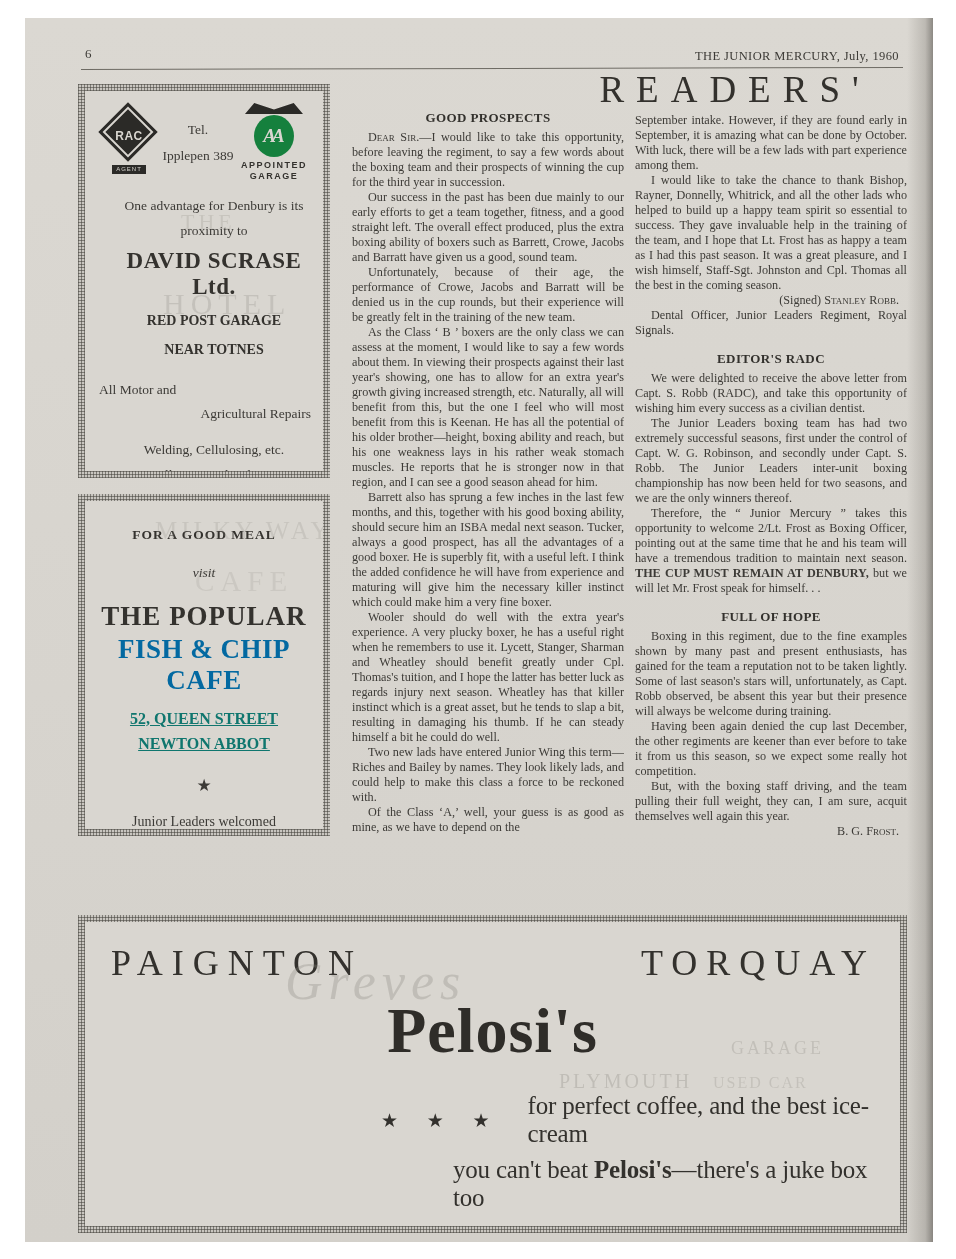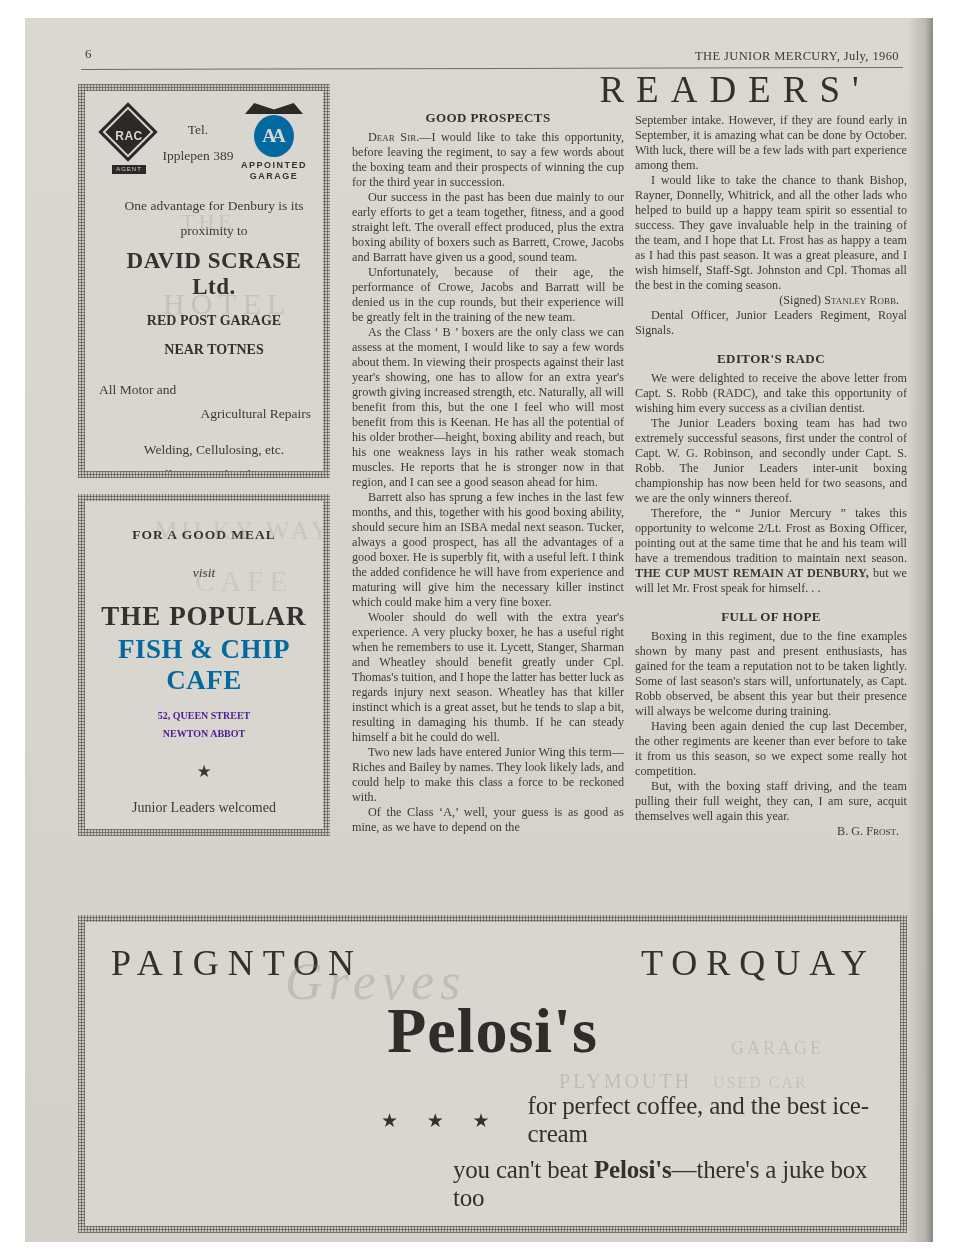--- a/index.html
+++ b/index.html
@@ -57,21 +57,21 @@
     font-family:"Liberation Sans","DejaVu Sans",sans-serif;
   }
   .tel-block { text-align:center; font-size:13.5px; line-height:1.9; padding-top:14px; }
   .aa-badge { width:78px; text-align:center; }
   .aa-wings {
     width:58px; height:11px; margin:0 auto; background:#2b2a27;
     clip-path:polygon(0 100%, 16% 0, 50% 58%, 84% 0, 100% 100%);
   }
   .aa-oval {
     width:40px; height:42px; margin:1px auto 3px; border-radius:50%;
-    background:#0369a1; display:flex; align-items:center; justify-content:center;
+    background:#15803d; display:flex; align-items:center; justify-content:center;font-style:italic;
   }
   .aa-mono {
     color:#d9d6d0; font-weight:bold; font-size:19px; letter-spacing:-4px;
     padding-right:4px; font-family:"Liberation Serif","DejaVu Serif",serif;
   }
   .aa-sub {
     font-size:9px; font-weight:bold; letter-spacing:1.5px; line-height:11px; color:#34322e;
     font-family:"Liberation Sans","DejaVu Sans",sans-serif;
   }
   .g-line { text-align:center; font-size:13.5px;padding-left:20px; }
@@ -82,21 +82,21 @@
   .g-svc-l { margin-top:24px; text-align:left; padding-left:14px; }
   .g-svc-r { margin-top:8px; text-align:right; padding-right:12px; }
   .g-svc-c1 { margin-top:20px; }
   .g-svc-c2 { margin-top:9px; }
   
   .c-line { text-align:center; font-size:13.5px; color:#3c3a36; }
   .c-meal { margin-top:26px; font-weight:bold; letter-spacing:1px; color:#34322e; }
   .c-visit { margin-top:22px; font-style:italic; }
   .c-name1 { margin-top:20px; font-size:27px; font-weight:600; letter-spacing:1px; color:#34322e; }
   .c-name2 { margin-top:2px; font-size:27px; font-weight:600; letter-spacing:0.5px; color:#0369a1; }
-  .c-addr { margin-top:14px; font-size:10px; font-weight:bold; color:#4c1d95; }
+  .c-addr { margin-top:14px; font-size:16px; font-weight:bold; color:#0f766e;text-decoration:underline; }
   .c-addr2 { margin-top:7px; }
   .c-star { margin-top:22px; font-size:17px; }
   .c-welc { margin-top:18px; font-size:14px; }
   .c-serv { margin-top:20px; font-size:15.5px; font-weight:bold; font-variant:small-caps; letter-spacing:0.8px; color:#34322e; }
   
   .col { position:absolute; font-size:12.2px; line-height:15px; text-align:justify; color:#3c3a36; }
   .col-mid { left:327px; top:92px; width:272px; height:802px; overflow:hidden; }
   .col-right { left:610px; top:95px; width:272px; height:800px; overflow:hidden; }
   .col h3 { font-size:13px; text-align:center; margin:0 0 5px 0; letter-spacing:0.4px; color:#33312d; }
   .col h3.later { margin-top:13px; }

